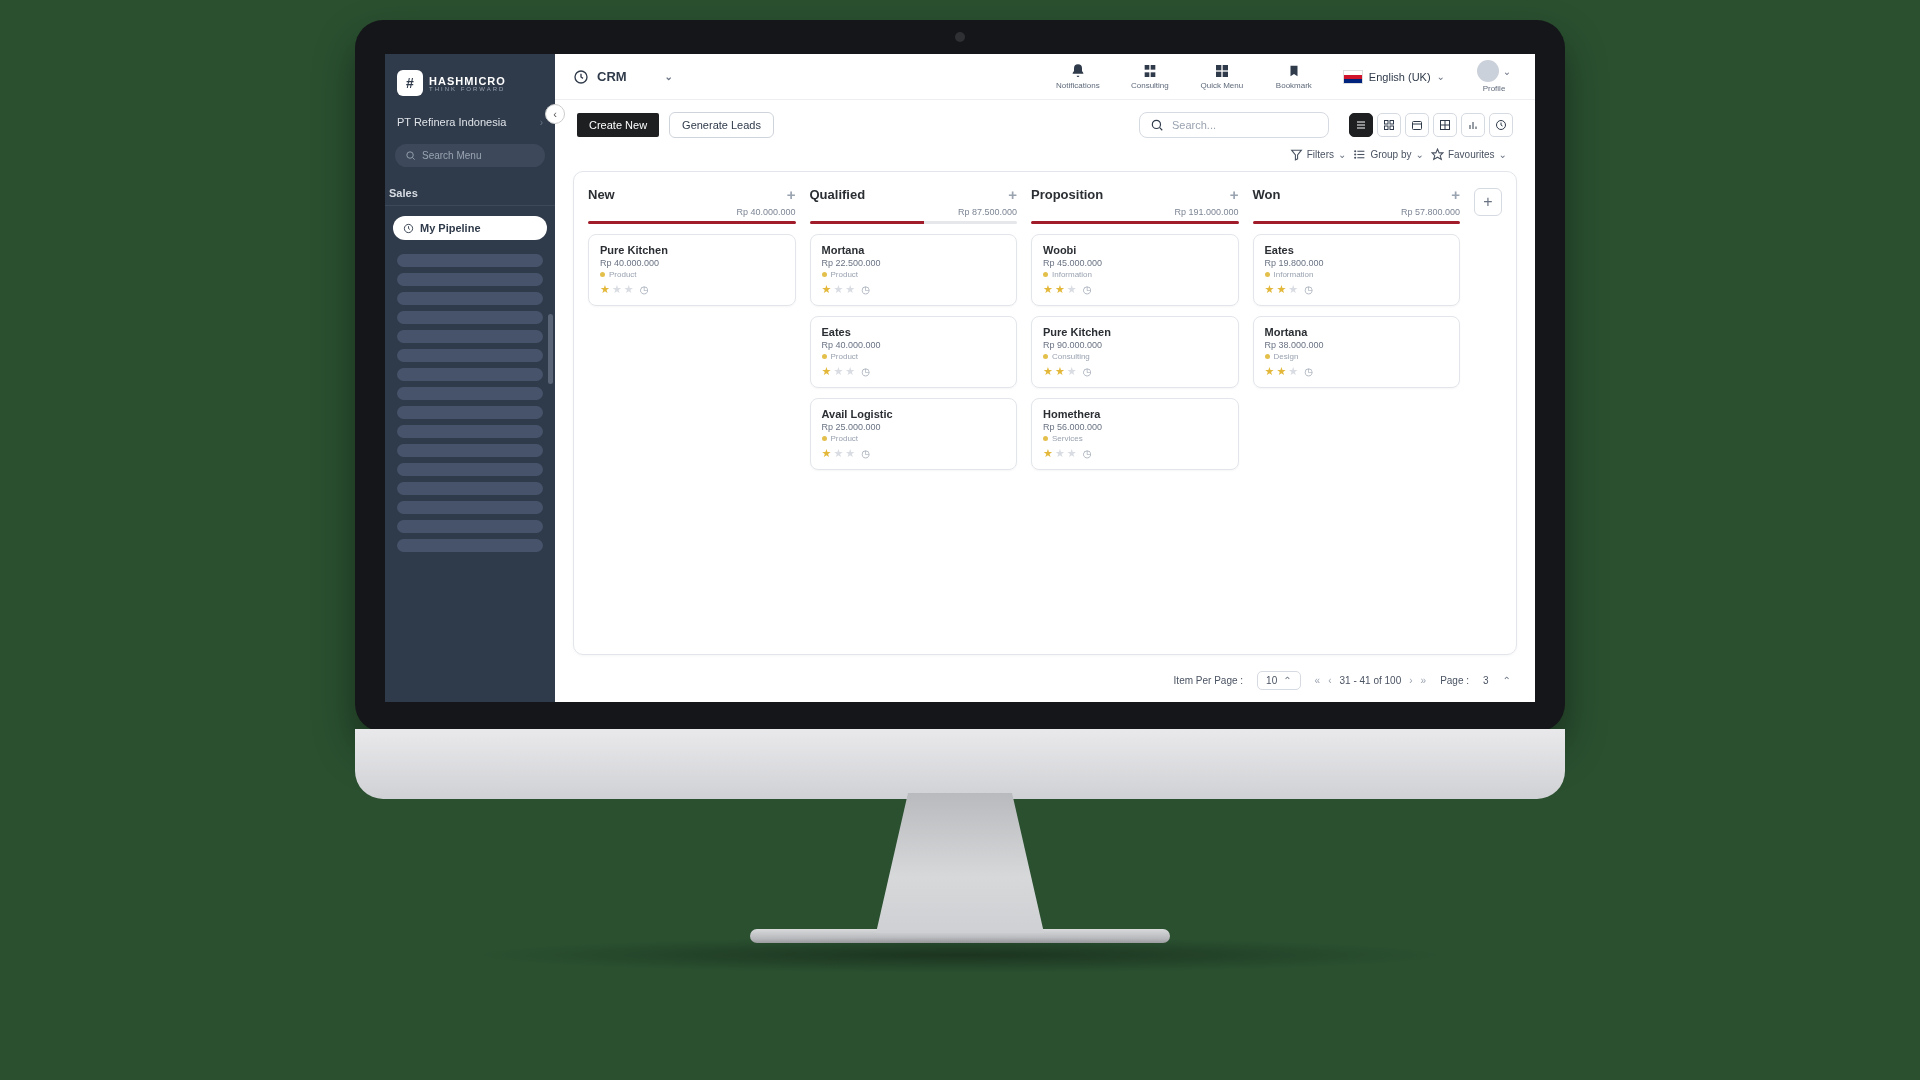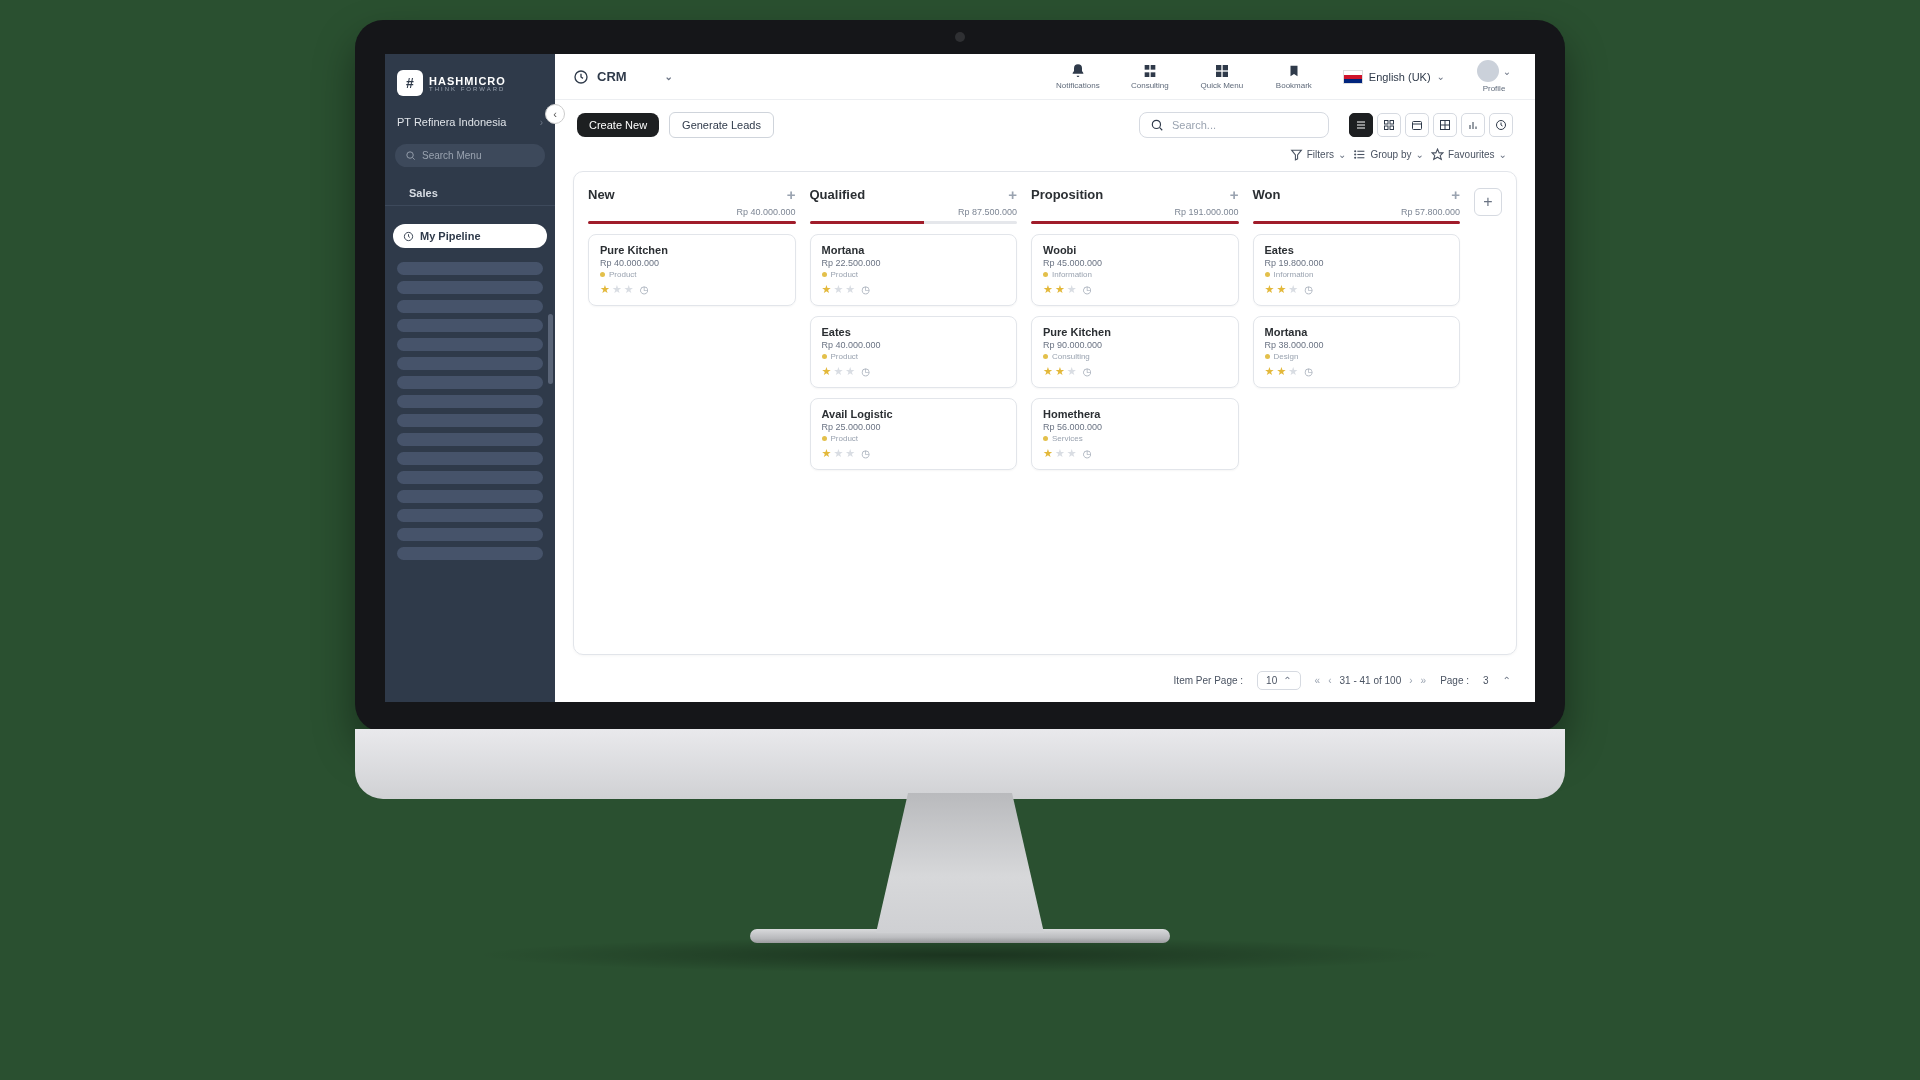--- a/index.html
+++ b/index.html
@@ -18,40 +18,40 @@
 
   
   .sidebar{width:170px;background:#2f3a4a;color:#cfd4db;display:flex;flex-direction:column;font-size:11px;position:relative;}
   .collapse-btn{position:absolute;right:-10px;top:50px;width:20px;height:20px;background:#fff;border:1px solid #ccc;border-radius:50%;display:flex;align-items:center;justify-content:center;color:#555;font-size:11px;}
   .logo{display:flex;align-items:center;gap:6px;padding:16px 12px 12px;color:#fff;}
   .logo-mark{width:26px;height:26px;background:#fff;color:#2f3a4a;border-radius:6px;display:flex;align-items:center;justify-content:center;font-weight:bold;font-size:14px;}
   .logo-text{font-weight:700;font-size:11px;letter-spacing:1px;}
   .logo-sub{font-size:6px;letter-spacing:2px;color:#9aa3b0;display:block;margin-top:-1px;}
   .company-row{display:flex;align-items:center;justify-content:space-between;padding:8px 12px;font-size:11px;color:#dfe3e8;}
   .search-menu{margin:8px 10px;background:#3d495b;border-radius:14px;padding:6px 10px;display:flex;align-items:center;gap:6px;color:#9aa3b0;font-size:10px;}
-  .section-label{padding:12px 24px 6px;font-weight:600;color:#d8dde4;font-size:11px;border-bottom:1px solid #3d495b;margin-bottom:14px;}
+  .section-label{padding:12px 4px 6px;font-weight:600;color:#d8dde4;font-size:11px;border-bottom:1px solid #3d495b;margin-bottom:6px;}
   .pill-active{display:flex;align-items:center;gap:6px;background:#fff;color:#2f3a4a;border-radius:14px;padding:6px 10px;margin:4px 8px;font-size:11px;font-weight:600;}
   .skeleton-wrap{flex:1;overflow:hidden;padding:4px 8px;}
   .skeleton{height:13px;background:#46536a;border-radius:7px;margin:6px 4px;}
   .side-scrollbar{position:absolute;right:2px;top:260px;width:5px;height:70px;background:#5a6578;border-radius:3px;}
 
   .main{flex:1;display:flex;flex-direction:column;background:#fff;}
   .topbar{display:flex;align-items:center;padding:6px 18px;border-bottom:1px solid #eceef1;gap:26px;font-size:10px;color:#2f3a4a;}
   .crm-drop{display:flex;align-items:center;gap:8px;min-width:120px;font-size:13px;font-weight:600;}
   .spacer{flex:1;}
   .tb-item{display:flex;flex-direction:column;align-items:center;gap:2px;font-size:8px;color:#5f6a7a;min-width:46px;}
   .tb-icon{font-size:16px;color:#2f3a4a;}
   .lang{display:flex;align-items:center;gap:6px;font-size:11px;color:#2f3a4a;}
   .flag{width:20px;height:14px;background:linear-gradient(#fff 33%,#cf142b 33% 66%,#00247d 66%);border:1px solid #ddd;}
   .avatar{width:22px;height:22px;border-radius:50%;background:#cbd1da;}
 
   .page-head{padding:12px 22px 0;}
   .page-title{font-size:19px;font-weight:700;color:#2b2f33;}
   .action-row{display:flex;align-items:center;gap:10px;padding:12px 22px 6px;}
-  .btn-dark{background:#1d1f21;color:#fff;border:none;border-radius:8px;padding:6px 12px;font-size:11px;}
+  .btn-dark{background:#1d1f21;color:#fff;border:none;border-radius:2px;padding:6px 12px;font-size:11px;}
   .btn-outline{background:#fff;border:1px solid #cfd4db;color:#2f3a4a;border-radius:6px;padding:6px 12px;font-size:11px;}
   .search-box{display:flex;align-items:center;gap:8px;border:1px solid #d6dae1;border-radius:8px;padding:5px 10px;width:190px;margin-left:auto;font-size:11px;color:#9aa3b0;}
   .view-icons{display:flex;gap:4px;margin-left:10px;}
   .vicon{width:24px;height:24px;border:1px solid #d6dae1;border-radius:5px;display:flex;align-items:center;justify-content:center;font-size:12px;color:#2f3a4a;}
   .vicon.active{background:#1d1f21;color:#fff;border-color:#1d1f21;}
   .toolbar2{display:flex;justify-content:flex-end;gap:7px;padding:4px 28px 10px;font-size:10px;color:#4a5362;}
   .tl-item{display:flex;align-items:center;gap:4px;}
 
   .board-wrap{padding:0 18px 8px;flex:1;overflow:hidden;}
   .board{border:1px solid #e2e5ea;border-radius:10px;padding:14px 14px 18px;display:flex;gap:14px;height:100%;box-shadow:0 1px 3px rgba(0,0,0,.04);}

